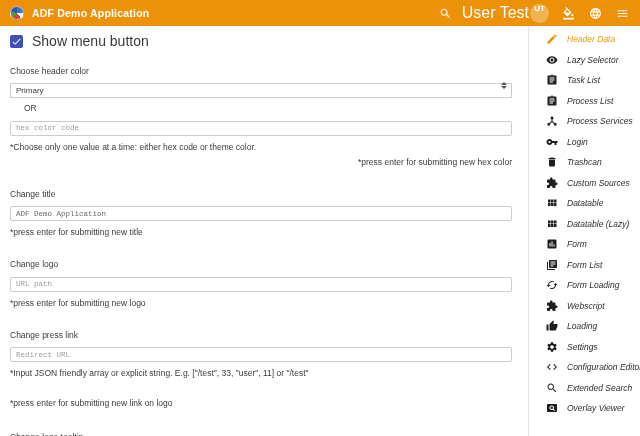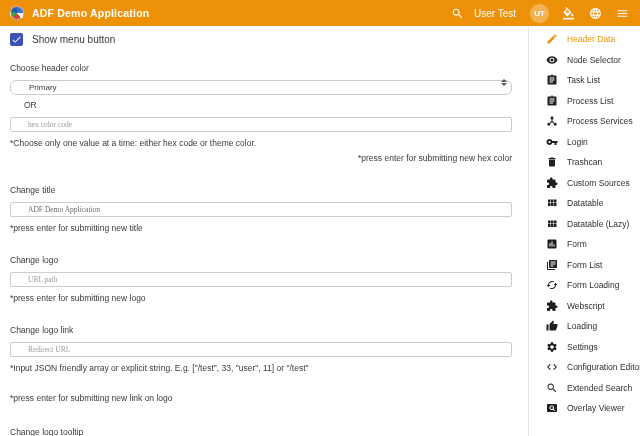--- a/index.html
+++ b/index.html
@@ -11,50 +11,50 @@
   .topbar { height:26px; flex:0 0 26px; background:#ed9108; display:flex;
             align-items:center; padding:0 10px; gap:0; }
   .logo { width:14px; height:14px; border-radius:50%; flex:0 0 14px;
           background:conic-gradient(#3b6fd4 0 25%, #f4f4f4 25% 40%, #d84336 40% 60%, #3fa04a 60% 80%, #2b57a8 80% 100%);
           border:1px solid rgba(255,255,255,.5); }
   .app-title { color:#fff; font-size:10.5px; font-weight:bold; margin-left:8px; letter-spacing:.2px; }
   .spacer { flex:1; }
   .hicon { display:inline-flex; align-items:center; justify-content:center;
            width:16px; height:16px; margin-left:11px; cursor:pointer; }
   .hicon svg { width:13px; height:13px; fill:#fff; }
-  .user-name { color:#fff; font-size:10px; margin-left:8px; cursor:pointer; }
+  .user-name { color:#fff; font-size:16px; margin-left:8px; cursor:pointer; }
   .avatar { width:19px; height:19px; border-radius:50%; background:rgba(255,255,255,.3);
-            color:#fff; font-size:8px; font-weight:bold; display:flex; align-items:center;
-            justify-content:center; margin-left:14px; cursor:pointer; }
+            color:#fff; font-size:8px; font-weight:bold; display:flex; 
+            justify-content:center; margin-left:1px; cursor:pointer; }
 
   
   .main { flex:1; display:flex; overflow:hidden; }
   .content { flex:1; padding:7px 16px 0 10px; overflow:hidden; }
-  .sidebar { width:112px; flex:0 0 112px; border-left:1px solid #e4e4e4; padding-top:3px; overflow:hidden; }
+  .sidebar { width:112px; flex:0 0 112px; border-left:1px solid #e4e4e4; padding-top:3px; overflow:hidden;font-style:italic; }
 
   
   .check-row { display:flex; align-items:center; gap:9px; cursor:pointer; margin-bottom:17px; }
   .checkbox { width:13px; height:13px; border-radius:2px; background:#3f51b5;
               display:flex; align-items:center; justify-content:center; }
   .checkbox svg { width:11px; height:11px; fill:#fff; }
-  .check-label { font-size:10px; color:#3a3a3a; }
+  .check-label { font-size:14px; color:#3a3a3a; }
 
   .flabel { font-size:8.5px; color:#3a3a3a; margin-bottom:3px; }
   .select-wrap { position:relative; }
-  select { width:100%; height:15px; border:1px solid #ccc; border-radius:6px; background:#fff;
+  select { width:100%; height:15px; border:1px solid #ccc; border-radius:0; background:#fff;
            font-family:"Liberation Sans", sans-serif; font-size:8px; color:#3a3a3a;
-           padding:0 14px 0 18px; appearance:none; -webkit-appearance:none; outline:none; }
+           padding:0 14px 0 5px; appearance:none; -webkit-appearance:none; outline:none; }
   .sel-arrows { position:absolute; right:5px; top:3px; display:flex; flex-direction:column; gap:1px; pointer-events:none; }
   .sel-arrows i { display:block; width:0; height:0; border-left:3px solid transparent; border-right:3px solid transparent; }
   .sel-arrows .up { border-bottom:3.5px solid #555; }
   .sel-arrows .dn { border-top:3.5px solid #555; }
 
   .tinput { width:100%; height:15px; border:1px solid #ccc; border-radius:2px;
-            font-family:Liberation Serif, serif; font-size:7.5px; color:#6a6a6a;
-            padding:0 17px; outline:none; }
+            font-family:Liberation Mono, monospace; font-size:7.5px; color:#6a6a6a;
+            padding:0 5px; outline:none; }
   .tinput::placeholder { color:#9b9b9b; }
 
   .note { font-size:8.5px; color:#3a3a3a; margin-top:6px; }
   .gap-s { margin-top:4px; }
   .sec { margin-top:22px; }
   .sec-lg { margin-top:24px; }
 
   
   .nav-item { height:20.5px; display:flex; align-items:center; gap:9px; padding-left:17px; cursor:pointer; }
   .nav-icon { width:12px; height:12px; flex:0 0 12px; display:flex; align-items:center; justify-content:center; }
@@ -127,21 +127,21 @@
       <div class="note" style="margin-top:5px;text-align:right;">*press enter for submitting new hex color</div>
 
       <div class="flabel sec">Change title</div>
       <input class="tinput" type="text" value="ADF Demo Application" style="">
       <div class="note">*press enter for submitting new title</div>
 
       <div class="flabel sec">Change logo</div>
       <input class="tinput" type="text" placeholder="URL path" style="">
       <div class="note">*press enter for submitting new logo</div>
 
-      <div class="flabel sec">Change logo link</div>
+      <div class="flabel sec">Change press link</div>
       <input class="tinput" type="text" placeholder="Redirect URL" style="">
       <div class="note">*Input JSON friendly array or explicit string. E.g. ["/test", 33, "user", 11] or "/test"</div>
       <div class="note" style="margin-top:20px;">*press enter for submitting new link on logo</div>
 
       <div class="flabel sec-lg">Change logo tooltip</div>
       
       
 
       
 
@@ -155,21 +155,21 @@
             </svg>
           </span>
           <span class="nav-label">Header Data</span>
         </div>
         <div class="nav-item">
           <span class="nav-icon">
             <svg viewBox="0 0 24 24">
               <path d="M12 4.5C7 4.5 2.73 7.61 1 12c1.73 4.39 6 7.5 11 7.5s9.27-3.11 11-7.5c-1.73-4.39-6-7.5-11-7.5zM12 17c-2.76 0-5-2.24-5-5s2.24-5 5-5 5 2.24 5 5-2.24 5-5 5zm0-8c-1.66 0-3 1.34-3 3s1.34 3 3 3 3-1.34 3-3-1.34-3-3-3z"></path>
             </svg>
           </span>
-          <span class="nav-label">Node Selector</span>
+          <span class="nav-label">Lazy Selector</span>
         </div>
         <div class="nav-item">
           <span class="nav-icon">
             <svg viewBox="0 0 24 24">
               <path d="M19 3h-4.18C14.4 1.84 13.3 1 12 1c-1.3 0-2.4.84-2.82 2H5c-1.1 0-2 .9-2 2v14c0 1.1.9 2 2 2h14c1.1 0 2-.9 2-2V5c0-1.1-.9-2-2-2zm-7 0c.55 0 1 .45 1 1s-.45 1-1 1-1-.45-1-1 .45-1 1-1zm2 14H7v-2h7v2zm3-4H7v-2h10v2zm0-4H7V7h10v2z"></path>
             </svg>
           </span>
           <span class="nav-label">Task List</span>
         </div>
         <div class="nav-item">

